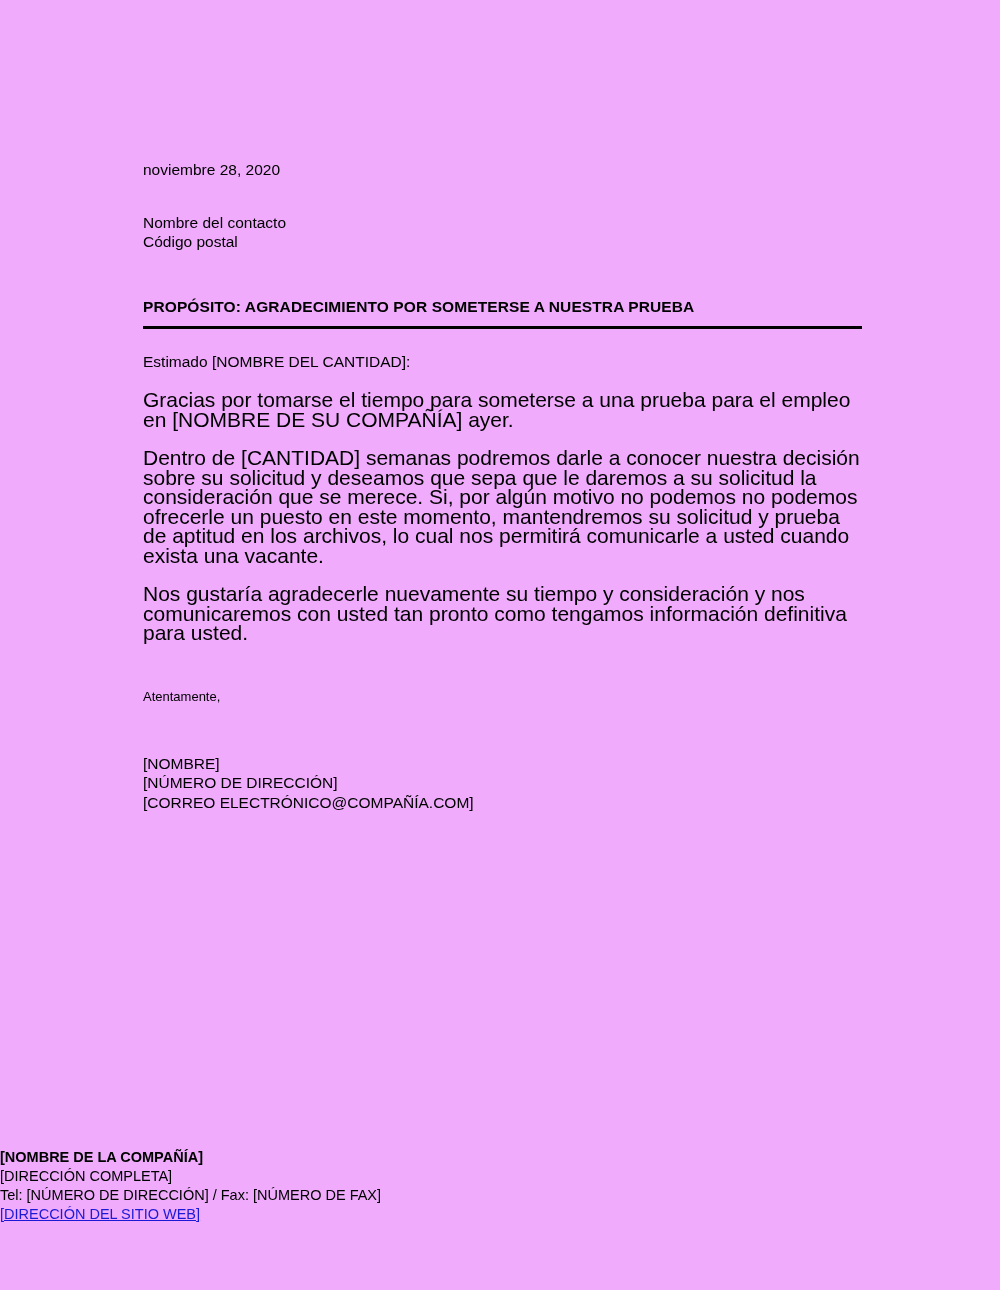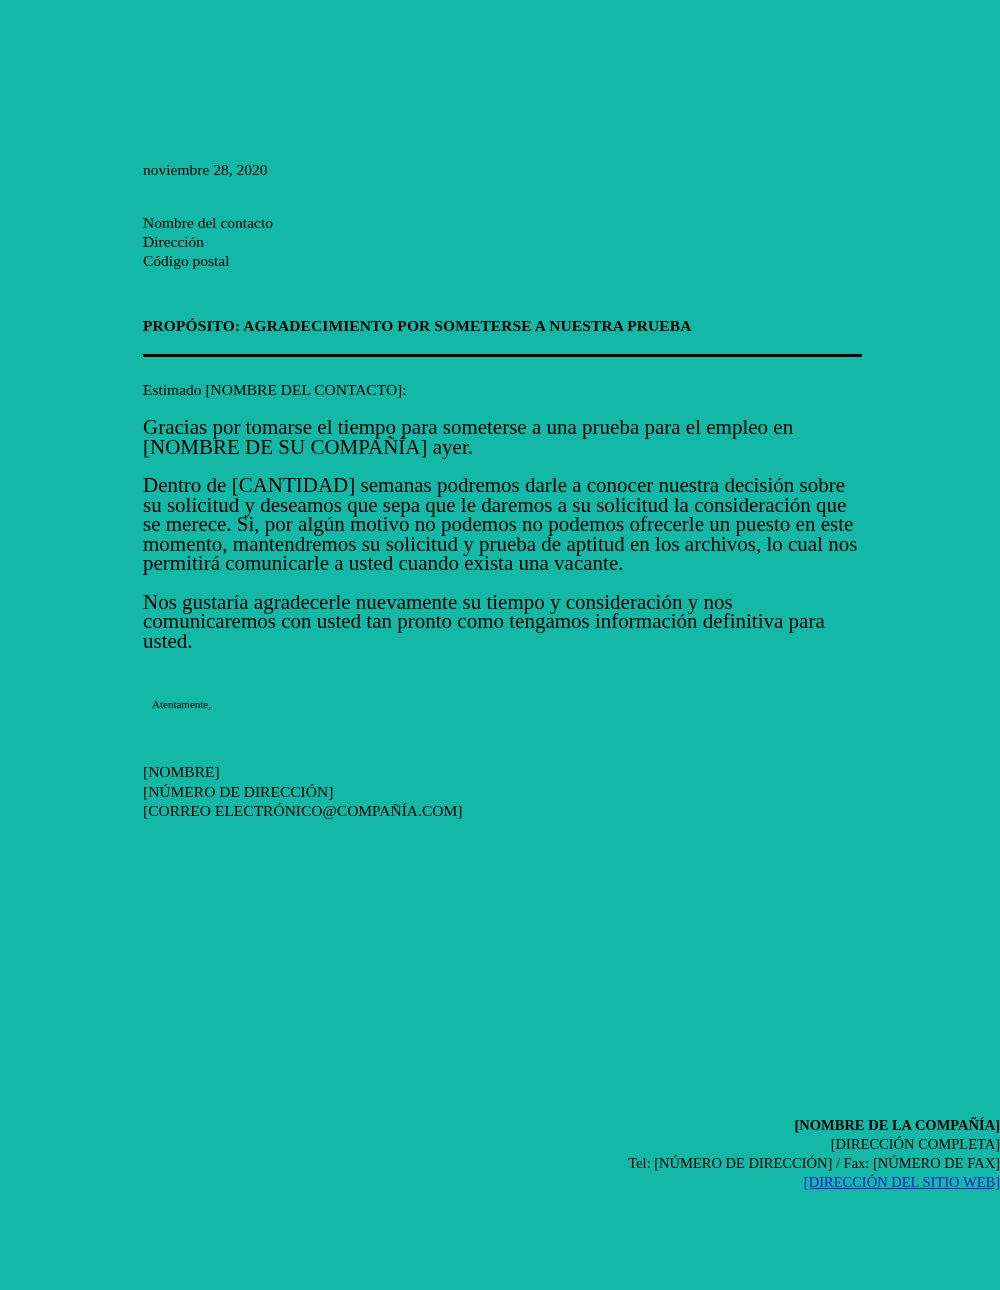--- a/index.html
+++ b/index.html
@@ -6,24 +6,24 @@
   html, body {
     margin: 0;
     padding: 0;
     background: #ffffff;
   }
 
   .page {
     position: relative;
     width: 1000px;
     height: 1290px;
-    background: #14b8a6;
+    background: #f0abfc;
     margin: 0 auto;
     overflow: hidden;
-    font-family: Liberation Serif, serif;
+    font-family: Liberation Sans, sans-serif;
     color: #000000;
     -webkit-font-smoothing: antialiased;
   }
 
   
   .content {
     position: absolute;
     left: 143px;
     top: 160px;
     width: 719px;   
@@ -44,60 +44,59 @@
   .address-block .addr-line { display: block; white-space: pre; }
 
   .spacer-after-address { height: 46px; }
 
   
   .subject {
     font-size: 15.5px;
     line-height: 19px;
     font-weight: bold;
     letter-spacing: 0.1px;
-    padding-bottom: 19px;
+    padding-bottom: 10px;
     border-bottom: 3px solid #000000;
     white-space: nowrap;
   }
 
   .spacer-after-subject { height: 23px; }
 
   .salutation {
     font-size: 15.5px;
     line-height: 19px;
   }
 
   p.para {
     font-size: 21px;
     line-height: 19.5px;
     margin: 19px 0 0 0;
     text-align: left;
   }
 
   .closing {
-    font-size: 11px;
+    font-size: 13px;
     line-height: 19px;
     margin-top: 44px;
-    margin-left: 9px;
   }
 
   .signature-block {
     font-size: 15.5px;
     line-height: 19.5px;
     margin-top: 48px;
   }
   .signature-block .sig-line { display: block; white-space: pre; }
 
   
   .footer {
     position: absolute;
     left: 0;
     right: 0;
-    top: 1116px;
-    text-align: right;
+    top: 1148px;
+    text-align: left;
     font-size: 14.5px;
     line-height: 19px;
   }
   .footer .company {
     font-weight: bold;
     display: block;
   }
   .footer .foot-line { display: block; }
   .footer .website {
     display: inline-block;
@@ -112,31 +111,30 @@
 <div class="page">
 
   <div class="content">
 
     <div class="date-line">noviembre 28, 2020</div>
 
     <div class="spacer-after-date"></div>
 
     <div class="address-block">
       <span class="addr-line">Nombre del contacto</span>
-      <span class="addr-line">Dirección</span>
       <span class="addr-line">Código postal</span>
     </div>
 
     <div class="spacer-after-address"></div>
 
     <div class="subject">PROPÓSITO: AGRADECIMIENTO POR SOMETERSE A NUESTRA PRUEBA</div>
 
     <div class="spacer-after-subject"></div>
 
-    <div class="salutation">Estimado [NOMBRE DEL CONTACTO]:</div>
+    <div class="salutation">Estimado [NOMBRE DEL CANTIDAD]:</div>
 
     <p class="para">Gracias por tomarse el tiempo para someterse a una prueba para el empleo en [NOMBRE DE SU COMPAÑÍA] ayer.</p>
 
     <p class="para">Dentro de [CANTIDAD] semanas podremos darle a conocer nuestra decisión sobre su solicitud y deseamos que sepa que le daremos a su solicitud la consideración que se merece. Si, por algún motivo no podemos no podemos ofrecerle un puesto en este momento, mantendremos su solicitud y prueba de aptitud en los archivos, lo cual nos permitirá comunicarle a usted cuando exista una vacante.</p>
 
     <p class="para">Nos gustaría agradecerle nuevamente su tiempo y consideración y nos comunicaremos con usted tan pronto como tengamos información definitiva para usted.</p>
 
     <div class="closing">Atentamente,</div>
 
     <div class="signature-block">

